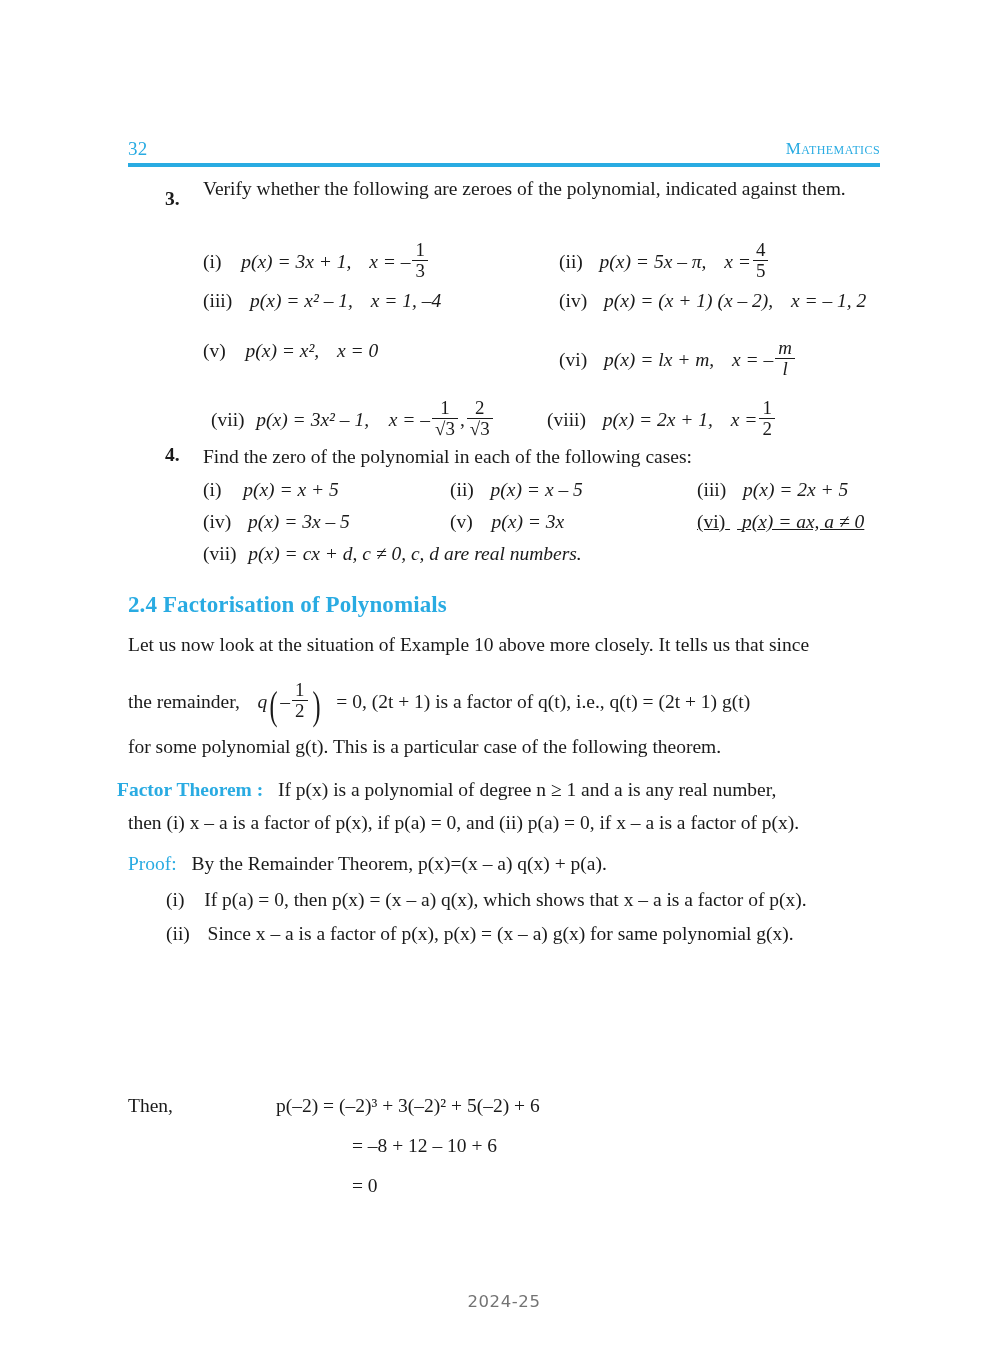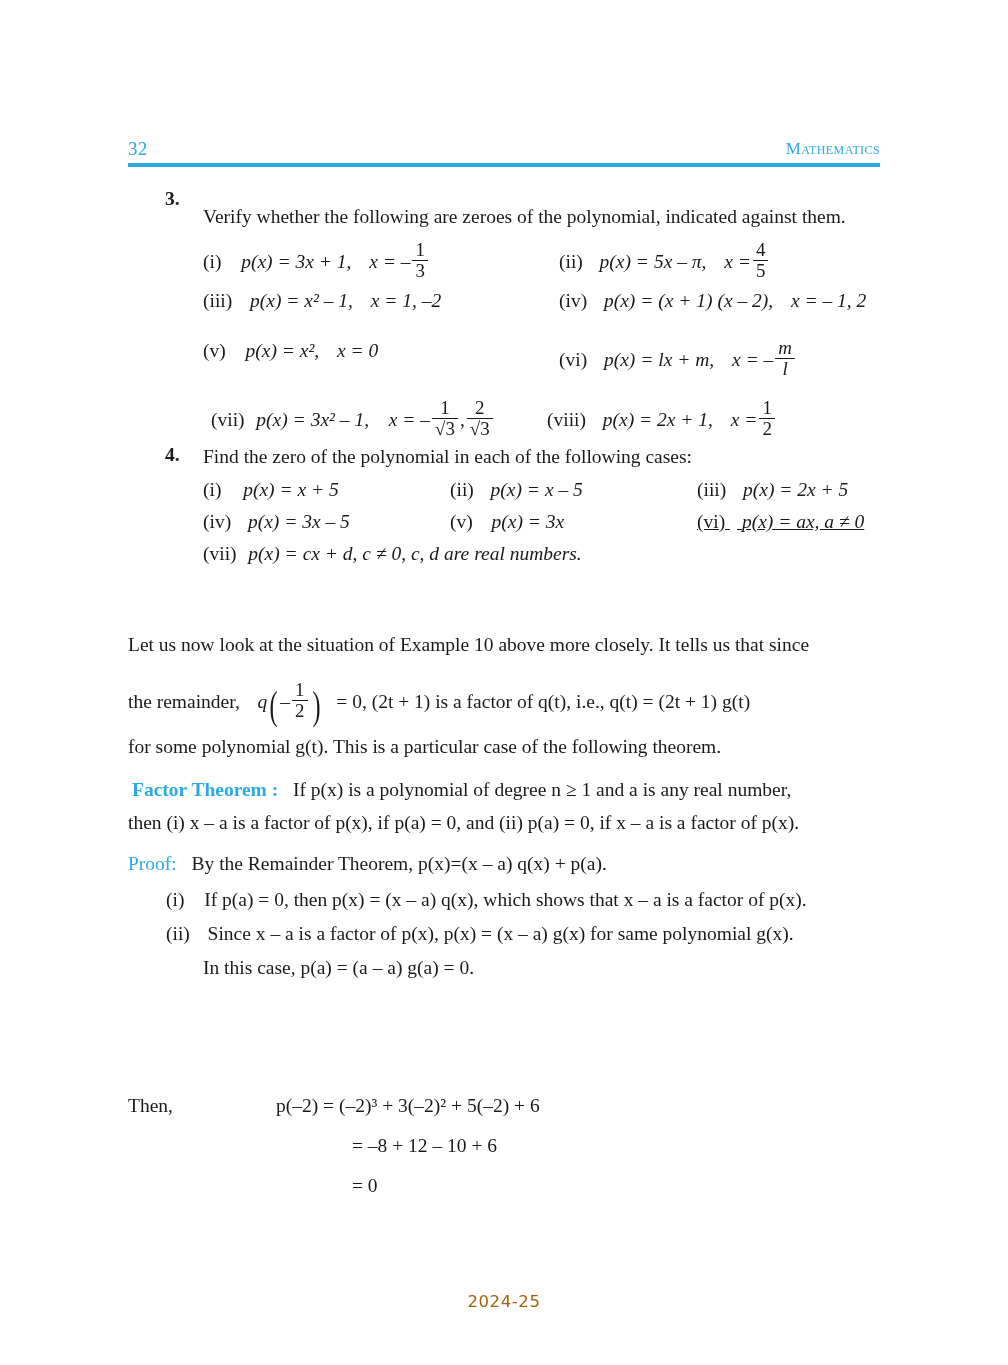--- a/index.html
+++ b/index.html
@@ -110,37 +110,37 @@
 
   
   .footer {
     position: absolute;
     left: 0;
     top: 1292px;
     width: 1008px;
     text-align: center;
     font-family: "DejaVu Sans", sans-serif;
     font-size: 16.5px;
-    color: #a16207;
+    color: #737373;
     letter-spacing: 0.6px;
   }
 </style>
 </head>
 <body>
 
 <div class="page">
 
   <div class="runhead">
     <span class="folio">32</span>
     <span class="chaptitle">Mathematics</span>
   </div>
   <div class="runrule"></div>
 
   <div class="num" style="left:165px; top:188px;">3.</div>
-  <div class="blk" style="left:203px; top:204px; width:690px;">Verify whether the following are zeroes of the polynomial, indicated against them.</div>
+  <div class="blk" style="left:203px; top:176px; width:690px;">Verify whether the following are zeroes of the polynomial, indicated against them.</div>
 
   <div class="blk" style="left:203px; top:240px;">
     <span>(i)</span>
     <span style="display:inline-block;width:10px"></span>
     <i>p(x) = 3x + 1,</i>
     <span style="display:inline-block;width:8px"></span>
     <i>x = –</i><span class="mfrac"><span class="n">1</span><span class="d">3</span></span>
   </div>
 
   <div class="blk" style="left:559px; top:240px;">
@@ -149,21 +149,21 @@
     <i>p(x) = 5x – π,</i>
     <span style="display:inline-block;width:8px"></span>
     <i>x =</i><span class="mfrac"><span class="n">4</span><span class="d">5</span></span>
   </div>
 
   <div class="blk" style="left:203px; top:288px;">
     <span>(iii)</span>
     <span style="display:inline-block;width:8px"></span>
     <i>p(x) = x² – 1,</i>
     <span style="display:inline-block;width:8px"></span>
-    <i>x = 1, –2</i>
+    <i>x = 1, –4</i>
   </div>
 
   <div class="blk" style="left:559px; top:288px;">
     <span>(iv)</span>
     <span style="display:inline-block;width:7px"></span>
     <i>p(x) = (x + 1) (x – 2),</i>
     <span style="display:inline-block;width:8px"></span>
     <i>x = – 1, 2</i>
   </div>
 
@@ -233,34 +233,35 @@
     <span style="display:inline-block;width:7px"></span>
     <i>p(x) = ax, a ≠ 0</i>
   </div>
 
   <div class="blk" style="left:203px; top:541px;">
     <span>(vii)</span>
     <span style="display:inline-block;width:2px"></span>
     <i>p(x) = cx + d, c ≠ 0, c, d are real numbers.</i>
   </div>
 
+  <div class="sechead" style="top:592px;">2.4 Factorisation of Polynomials</div>
 
   <div class="blk" style="left:128px; top:632px; width:755px;">Let us now look at the situation of Example 10 above more closely. It tells us that since</div>
 
   <div class="blk" style="left:128px; top:680px; width:780px;">
     <span>the remainder,</span>
     <span style="display:inline-block;width:8px"></span>
     <i>q</i><span class="paren-big">(</span><span>–</span><span class="mfrac"><span class="n">1</span><span class="d">2</span></span><span class="paren-big">)</span>
     <span style="display:inline-block;width:4px"></span>
     <span>= 0, (2t + 1) is a factor of q(t), i.e., q(t) = (2t + 1) g(t)</span>
   </div>
 
   <div class="blk" style="left:128px; top:734px; width:755px;">for some polynomial g(t). This is a particular case of the following theorem.</div>
 
-  <div class="blk" style="left:132px; top:777px; width:760px;">
+  <div class="blk" style="left:117px; top:777px; width:760px;">
     <span class="accent bold">Factor Theorem :</span>
     <span style="display:inline-block;width:5px"></span>
     <span>If p(x) is a polynomial of degree n ≥ 1 and a is any real number,</span>
   </div>
   <div class="blk" style="left:128px; top:810px; width:765px;font-family:Liberation Serif, serif;">then (i)  x – a is a factor of p(x), if p(a) = 0, and (ii) p(a) = 0, if x – a is a factor of p(x).</div>
 
   <div class="blk" style="left:128px; top:851px; width:760px;">
     <span class="accent">Proof:</span>
     <span style="display:inline-block;width:5px"></span>
     <span>By the Remainder Theorem, p(x)=(x – a) q(x) + p(a).</span>
@@ -269,21 +270,20 @@
   <div class="blk" style="left:166px; top:887px;">
     <span>(i)</span>
     <span style="display:inline-block;width:10px"></span>
     <span>If p(a) = 0, then p(x) = (x – a) q(x), which shows that x – a is a factor of p(x).</span>
   </div>
   <div class="blk" style="left:166px; top:921px;">
     <span>(ii)</span>
     <span style="display:inline-block;width:8px"></span>
     <span>Since x – a is a factor of p(x), p(x) = (x – a) g(x) for same polynomial g(x).</span>
   </div>
-  <div class="blk" style="left:203px; top:955px;">In this case, p(a) = (a – a) g(a) = 0.</div>
 
 
 
   <div class="blk" style="left:128px; top:1093px;">Then,</div>
   <div class="blk" style="left:276px; top:1093px;">p(–2) =  (–2)³ + 3(–2)² + 5(–2) + 6</div>
   <div class="blk" style="left:352px; top:1133px;">=  –8 + 12 – 10 + 6</div>
   <div class="blk" style="left:352px; top:1173px;">=  0</div>
 
   <div class="footer">2024-25</div>
 

